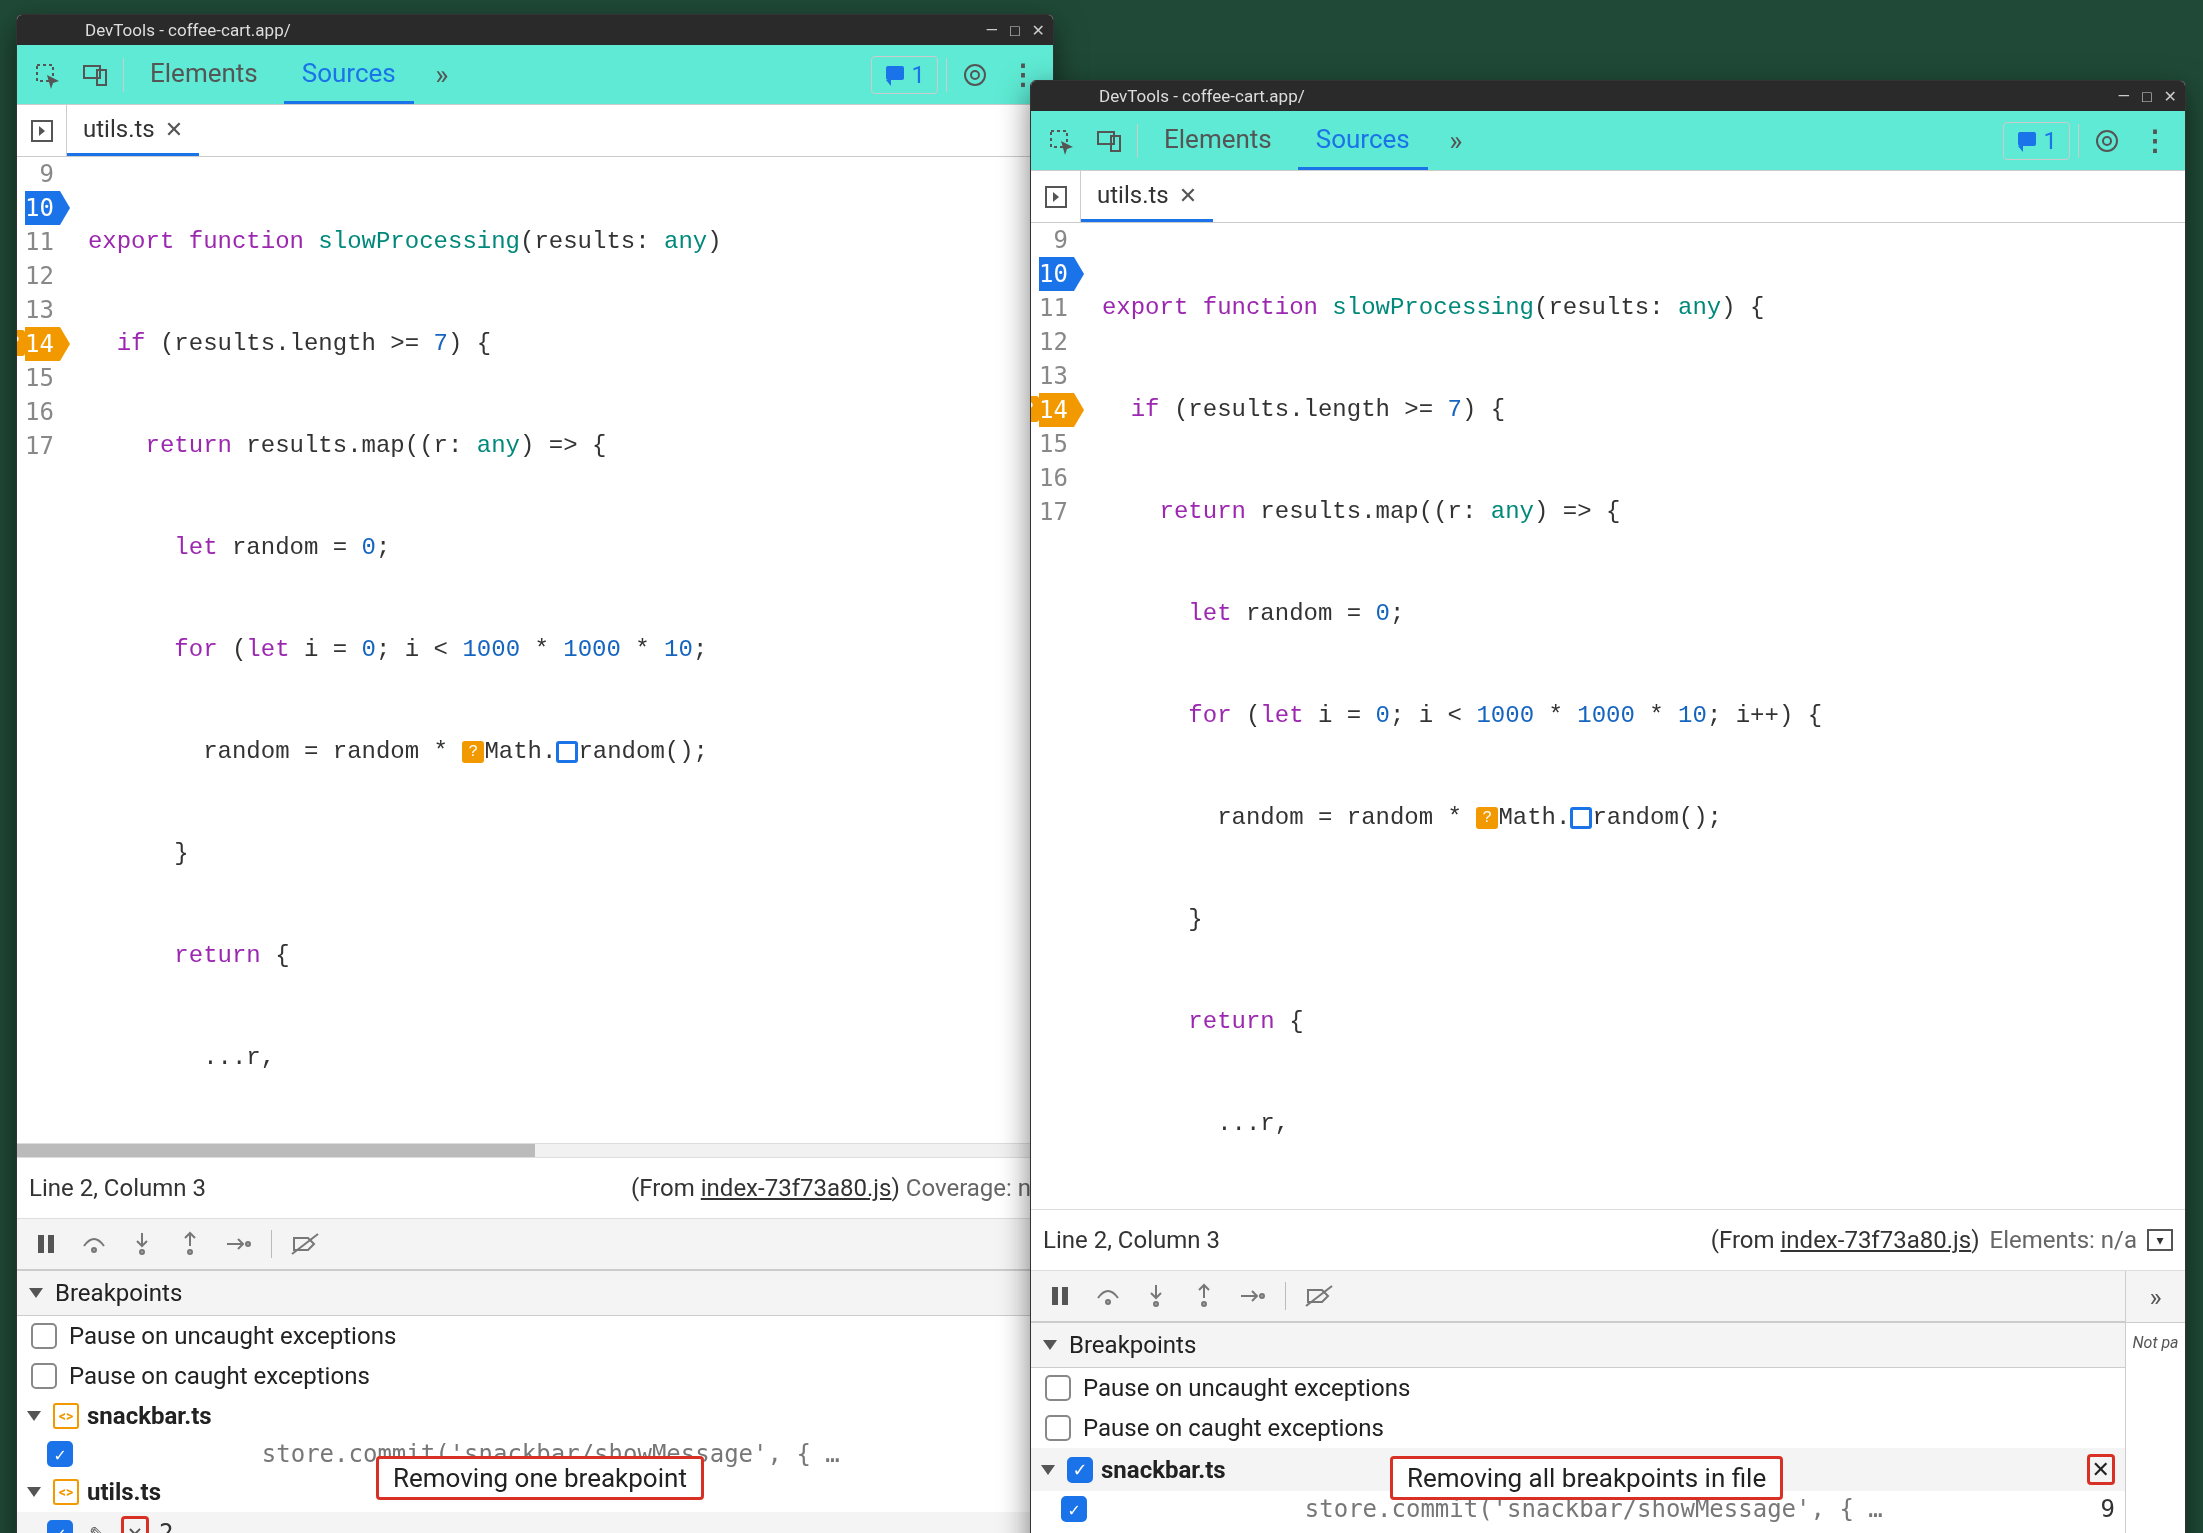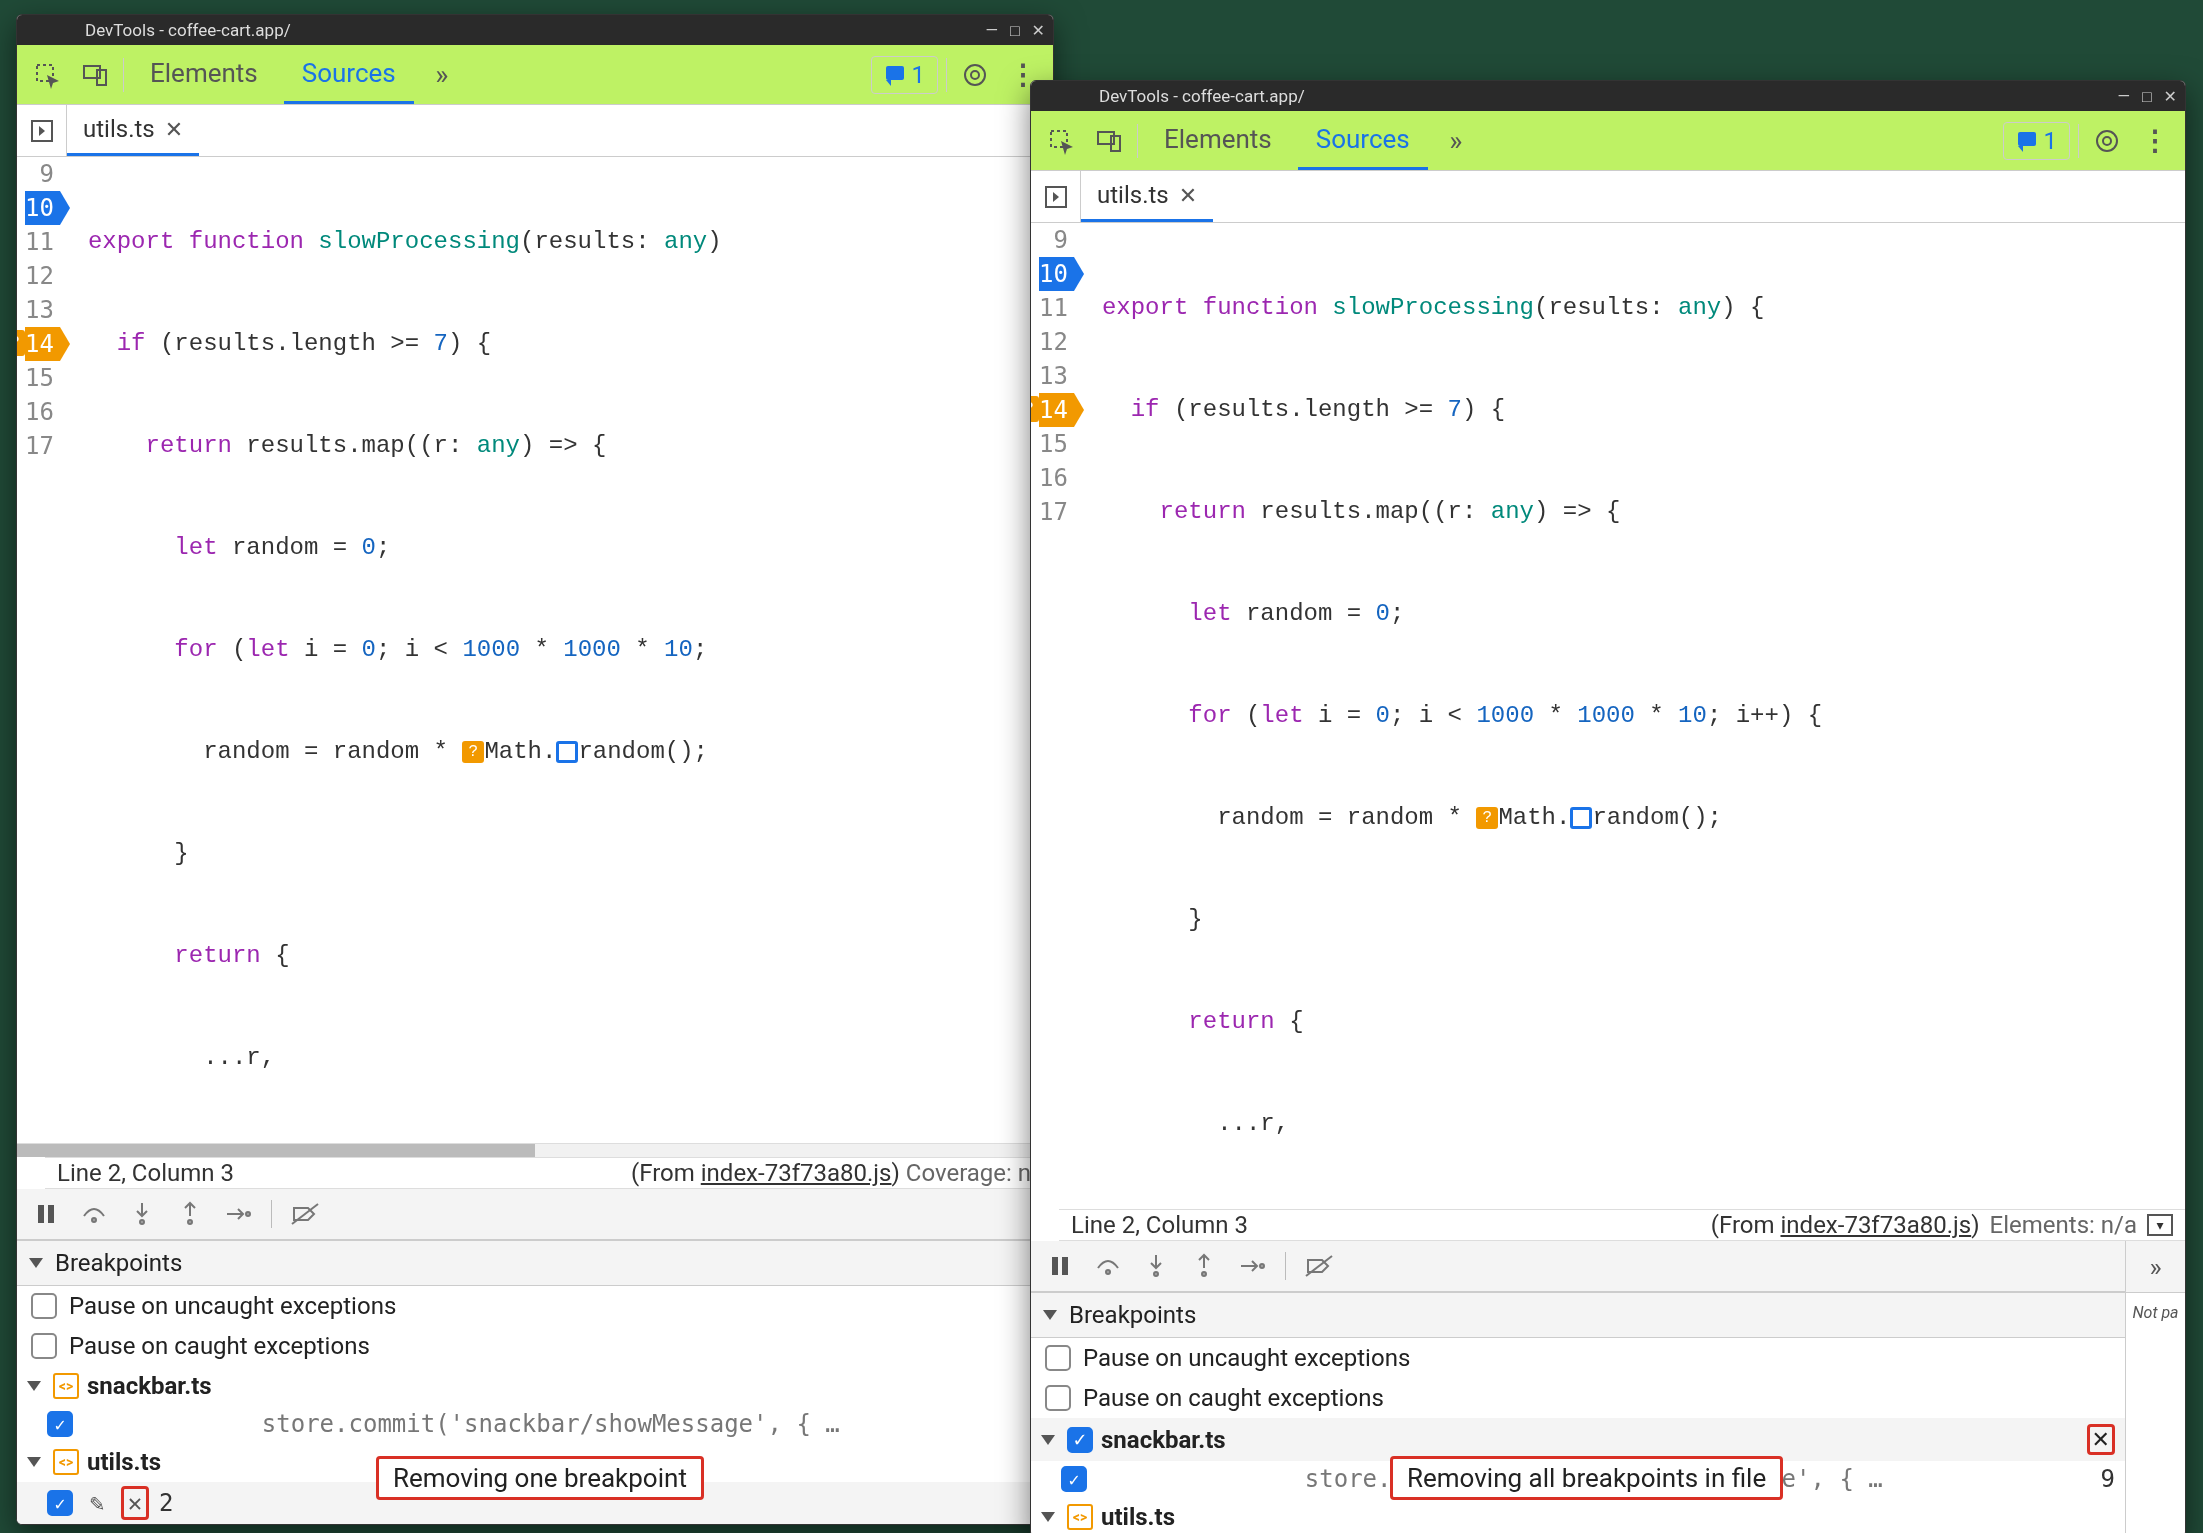--- a/index.html
+++ b/index.html
@@ -33,21 +33,21 @@
   }
   .titlebar .title { flex: 1; text-align: left; }
   .titlebar .ctrls { display: flex; gap: 12px; font-size: 16px; color:#ccc; }
   .maintabs {
     display: flex;
     align-items: center;
     border-bottom: 1px solid #ccc;
     height: 60px;
     padding: 0 10px;
     gap: 8px;
-    background: #bef264;
+    background: #5eead4;
   }
   .maintabs .iconbtn {
     width: 40px; height: 40px;
     display: flex; align-items: center; justify-content: center;
     color: #555;
   }
   .maintabs .tab {
     padding: 0 18px;
     height: 100%;
     display: flex; align-items: center;
@@ -125,24 +125,23 @@
   .type { color:#00897b; }
   .num { color:#1565c0; }
   .inline-bp { display:inline-flex; width:22px; height:22px; border-radius:3px;
     align-items:center; justify-content:center; font-size:16px; vertical-align:middle;}
   .inline-bp.o { background:#f29900; color:#fff; }
   .inline-bp.b { background:#fff; border:3px solid #1a73e8; }
   .scrollbar-h { height:14px; background:#f1f1f1; border-top:1px solid #ddd; }
   .scrollbar-h .thumb { height:100%; background:#bbb; width:50%; }
   .status {
     display:flex; align-items:flex-start; justify-content:space-between;
-    padding: 1px 12px; font-size:24px; color:#333;
+    padding: 16px 12px; font-size:24px; color:#333;
     border-top:1px solid #ddd; border-bottom:1px solid #ddd;
     background:#fff;
-    margin-left:28px;
   }
   .status .from a { color:#333; text-decoration:underline; }
   .debug-toolbar {
     display:flex; align-items:center; gap:18px;
     padding: 10px 14px;
     background:#f4f4f4; border-bottom:1px solid #ccc;
   }
   .debug-toolbar .dbtn { color:#777; width:30px; height:30px; display:flex;align-items:center;justify-content:center;}
   .debug-toolbar .vdiv { width:1px; height:28px; background:#bbb; }
   .section-hdr {

